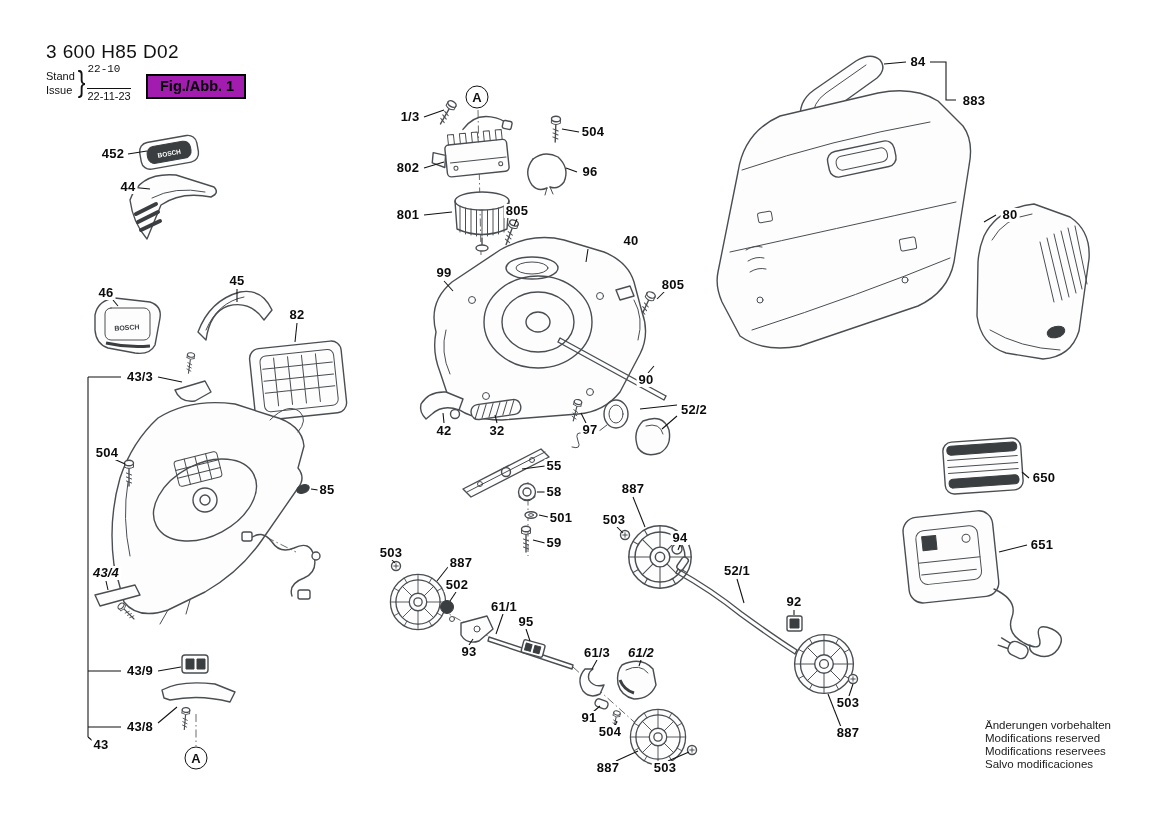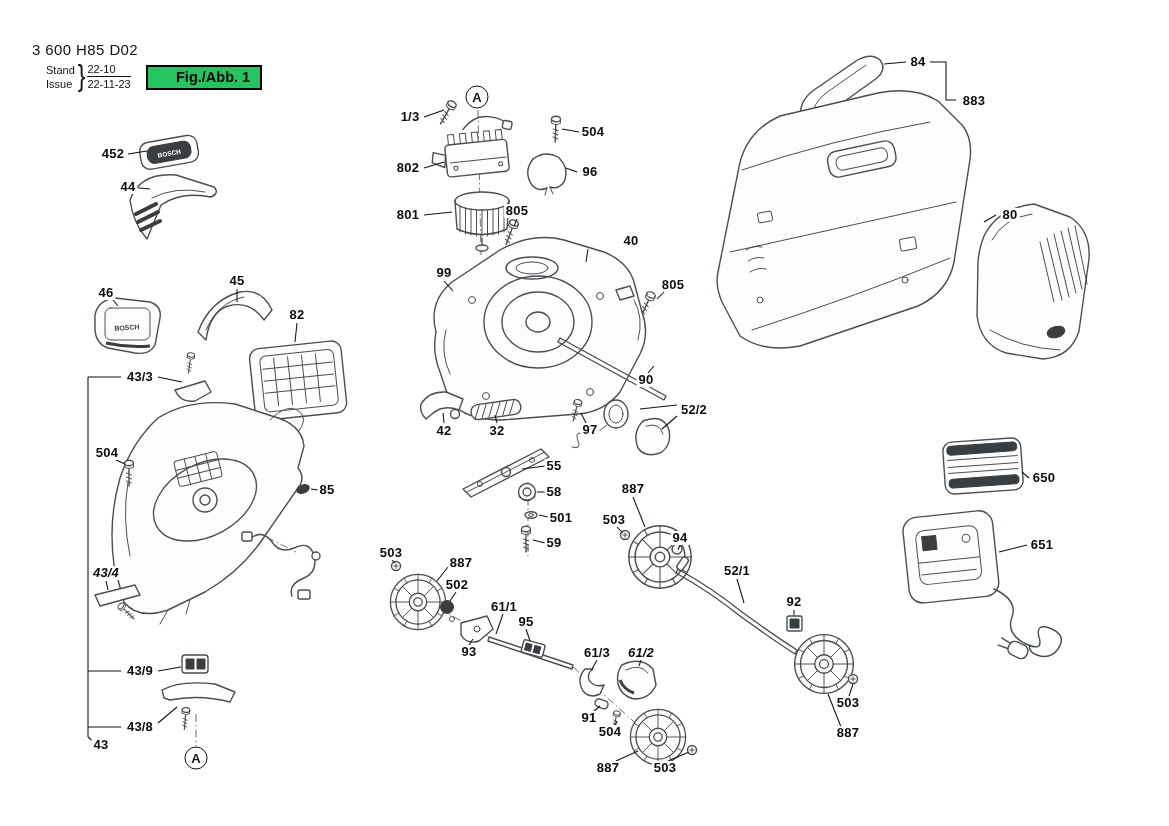--- a/index.html
+++ b/index.html
@@ -12,27 +12,27 @@
   .dk {fill:#3a3e41;stroke:#3a3e41;stroke-width:1;stroke-linejoin:round}
   .ld {fill:none;stroke:#111;stroke-width:1.05}
   .dd {fill:none;stroke:#5a5a5a;stroke-width:.9;stroke-dasharray:8 3 1.5 3}
   
   .callout{position:absolute;transform:translate(-50%,-50%);font-weight:bold;font-size:13px;
            color:#0b0b0b;background:#fff;padding:0 2px;white-space:nowrap;letter-spacing:.2px;line-height:14px;}
   .marker{position:absolute;transform:translate(-50%,-50%);width:21px;height:21px;border:1.6px solid #111;
           border-radius:50%;background:#fff;font-weight:bold;font-size:13px;color:#111;
           display:flex;align-items:center;justify-content:center;}
   
-  .hdr-model{position:absolute;left:32px;top:41px;font-size:15px;color:#111;letter-spacing:.4px;}
+  .hdr-model{position:absolute;left:46px;top:41px;font-size:19px;color:#111;letter-spacing:.4px;}
   .hdr-rev{position:absolute;left:46px;top:62px;display:flex;align-items:center;color:#111;}
   .rev-col{display:flex;flex-direction:column;font-size:11px;line-height:14px;}
   .rev-brace{font-size:23px;transform:scaleY(1.25);margin:0 2px 0 3px;font-weight:normal;}
-  .rev-values .u{border-bottom:1px solid #111;padding-bottom:0px;}
-  .figbox{position:absolute;left:146px;top:65px;border:2.2px solid #000;padding:2px 10px 3px 28px;
-          font-weight:bold;font-size:14.5px;color:#000;background:#22c55e;}
+  .rev-values .u{border-bottom:1px solid #111;padding-bottom:12px;font-family:Liberation Mono, monospace;}
+  .figbox{position:absolute;left:146px;top:74px;border:2.2px solid #000;padding:2px 10px 3px 12px;
+          font-weight:bold;font-size:14.5px;color:#000;background:#a21caf;}
   
   .footer{position:absolute;left:985px;top:719px;color:#222;}
   .footer-line{font-size:11.5px;line-height:13px;}
   .callout-layer{position:absolute;inset:0;}
   svg.art{position:absolute;left:0;top:0;}
 </style>
 </head>
 <body>
 
 <div class="page">
@@ -464,13 +464,19 @@
       <span class="callout" style="left: 848px; top: 733px;">887</span>
       <span class="callout" style="left: 918px; top: 62px;">84</span>
       <span class="callout" style="left: 974px; top: 101px;">883</span>
       <span class="callout" style="left: 1010px; top: 215px;">80</span>
       <span class="callout" style="left: 1044px; top: 478px;">650</span>
       <span class="callout" style="left: 1042px; top: 545px;">651</span>
       <div class="marker" style="left: 477px; top: 97px;">A</div>
       <div class="marker" style="left: 196px; top: 758px;">A</div>
     </div>
 
+  <div class="footer">
+      <div class="footer-line">Änderungen vorbehalten</div>
+      <div class="footer-line">Modifications reserved</div>
+      <div class="footer-line">Modifications reservees</div>
+      <div class="footer-line">Salvo modificaciones</div>
+    </div>
 </div>
 
 </body></html>

